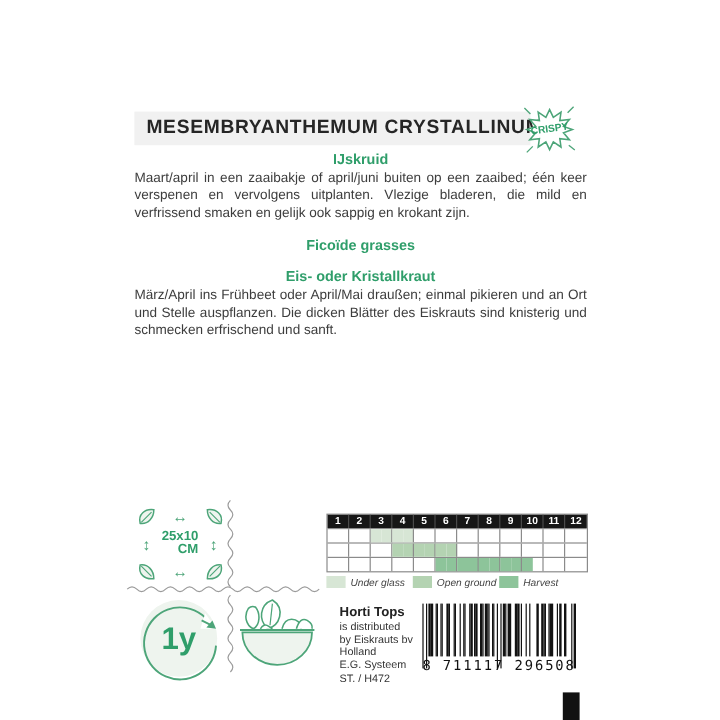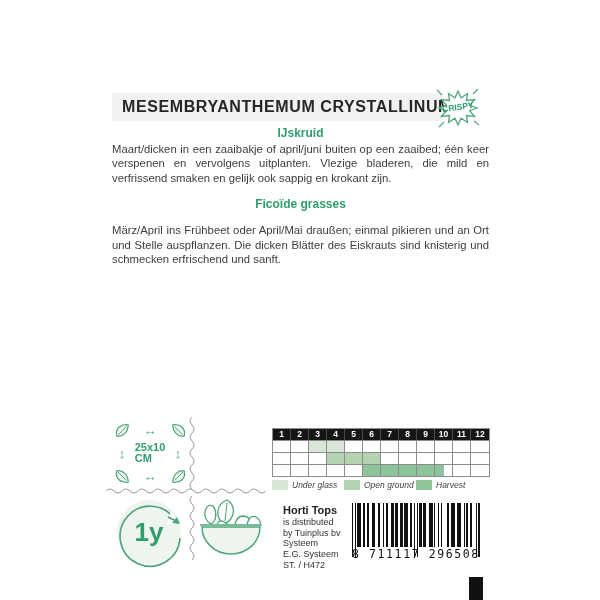--- a/index.html
+++ b/index.html
@@ -14,21 +14,21 @@
   
   .sections{position:absolute;left:112px;top:126px;width:377px;}
   .section{margin-bottom:12px;}
   .section h3{margin:0 0 2px 0;font-size:12px;font-weight:700;color:#2f9e6a;text-align:center;}
   .section p{margin:0;font-size:11.3px;line-height:14.4px;text-align:justify;color:#3d3d3d;}
   
   .spacing-icon{position:absolute;left:110px;top:419px;width:80px;height:68px;
                 display:grid;grid-template-columns:24px 32px 24px;grid-template-rows:22px 24px 22px;
                 align-items:center;justify-items:center;}
   .arrow-h,.arrow-v{color:#4da579;font-weight:700;font-size:13px;line-height:1;}
-  .dim-label{text-align:left;color:#2f9e6a;font-weight:700;font-size:11px;line-height:11px;}
+  .dim-label{text-align:right;color:#2f9e6a;font-weight:700;font-size:11px;line-height:11px;}
   .wavy{position:absolute;}
   .cycle-icon{position:absolute;left:110px;top:493px;width:78px;height:78px;}
   .bowl-icon{position:absolute;left:197px;top:497px;width:68px;height:64px;}
   
   .cal{position:absolute;left:272px;top:428px;width:218px;}
   .cal-grid{border:1px solid #8b8b8b;width:216px;}
   .cal-head{display:flex;background:#161616;}
   .cal-m{box-sizing:border-box;width:18px;height:11px;line-height:11px;text-align:center;
          color:#fff;font-size:8.5px;font-weight:700;border-right:1px solid #4a4a4a;}
   .cal-m:last-child{border-right:none;}
@@ -70,26 +70,27 @@
         <line x1="7" y1="44" x2="12" y2="39"></line>
         <line x1="47" y1="42" x2="42" y2="38"></line>
       </g>
       <text x="26" y="27" text-anchor="middle" font-size="8.5" font-weight="bold" fill="#2f9e6a" transform="rotate(-8 26 25)">CRISPY</text>
     </svg>
   </div>
 
   <div class="sections">
     <div class="section">
       <h3>IJskruid</h3>
-      <p>Maart/dicken in een zaaibakje of april/juni buiten op een zaaibed; één keer verspenen en vervolgens uitplanten. Vlezige bladeren, die mild en verfrissend smaken en gelijk ook sappig en krokant zijn.</p>
+      <p>Maart/april in een zaaibakje of april/juni buiten op een zaaibed; één keer verspenen en vervolgens uitplanten. Vlezige bladeren, die mild en verfrissend smaken en gelijk ook sappig en krokant zijn.</p>
     </div>
     <div class="section">
       <h3>Ficoïde grasses</h3>
     </div>
     <div class="section">
+      <h3>Eis- oder Kristallkraut</h3>
       <p>März/April ins Frühbeet oder April/Mai draußen; einmal pikieren und an Ort und Stelle auspflanzen. Die dicken Blätter des Eiskrauts sind knisterig und schmecken erfrischend und sanft.</p>
     </div>
   </div>
 
   <div class="spacing-icon">
     <svg width="19" height="19" viewBox="0 0 20 20">
       <path d="M4 16 C2 8 8 3 16 4 C16 11 11 17 4 16 Z" fill="#eef4ee" stroke="#4da579" stroke-width="1.3"></path>
       <path d="M5 15 C8 12 11 9 14 6" fill="none" stroke="#4da579" stroke-width="1"></path>
     </svg>
     <span class="arrow-h">↔</span>
@@ -251,22 +252,22 @@
         <div class="legend-item">
           <div class="legend-swatch" style="background: rgb(141, 196, 154);"></div>
           <span class="legend-label">Harvest</span>
         </div>
       </div>
   </div>
 
   <div class="distributor">
     <div class="dist-name">Horti Tops</div>
     <div>is distributed</div>
-    <div>by Tuinplus bv</div>
-    <div>Systeem</div>
+    <div>by Eiskrauts bv</div>
+    <div>Holland</div>
     <div>E.G. Systeem</div>
     <div>ST. / H472</div>
   </div>
 
   <div class="barcode">
     <div class="bars">
         <div class="mod bar guard"></div>
         <div class="mod guard"></div>
         <div class="mod bar guard"></div>
         <div class="mod"></div>

